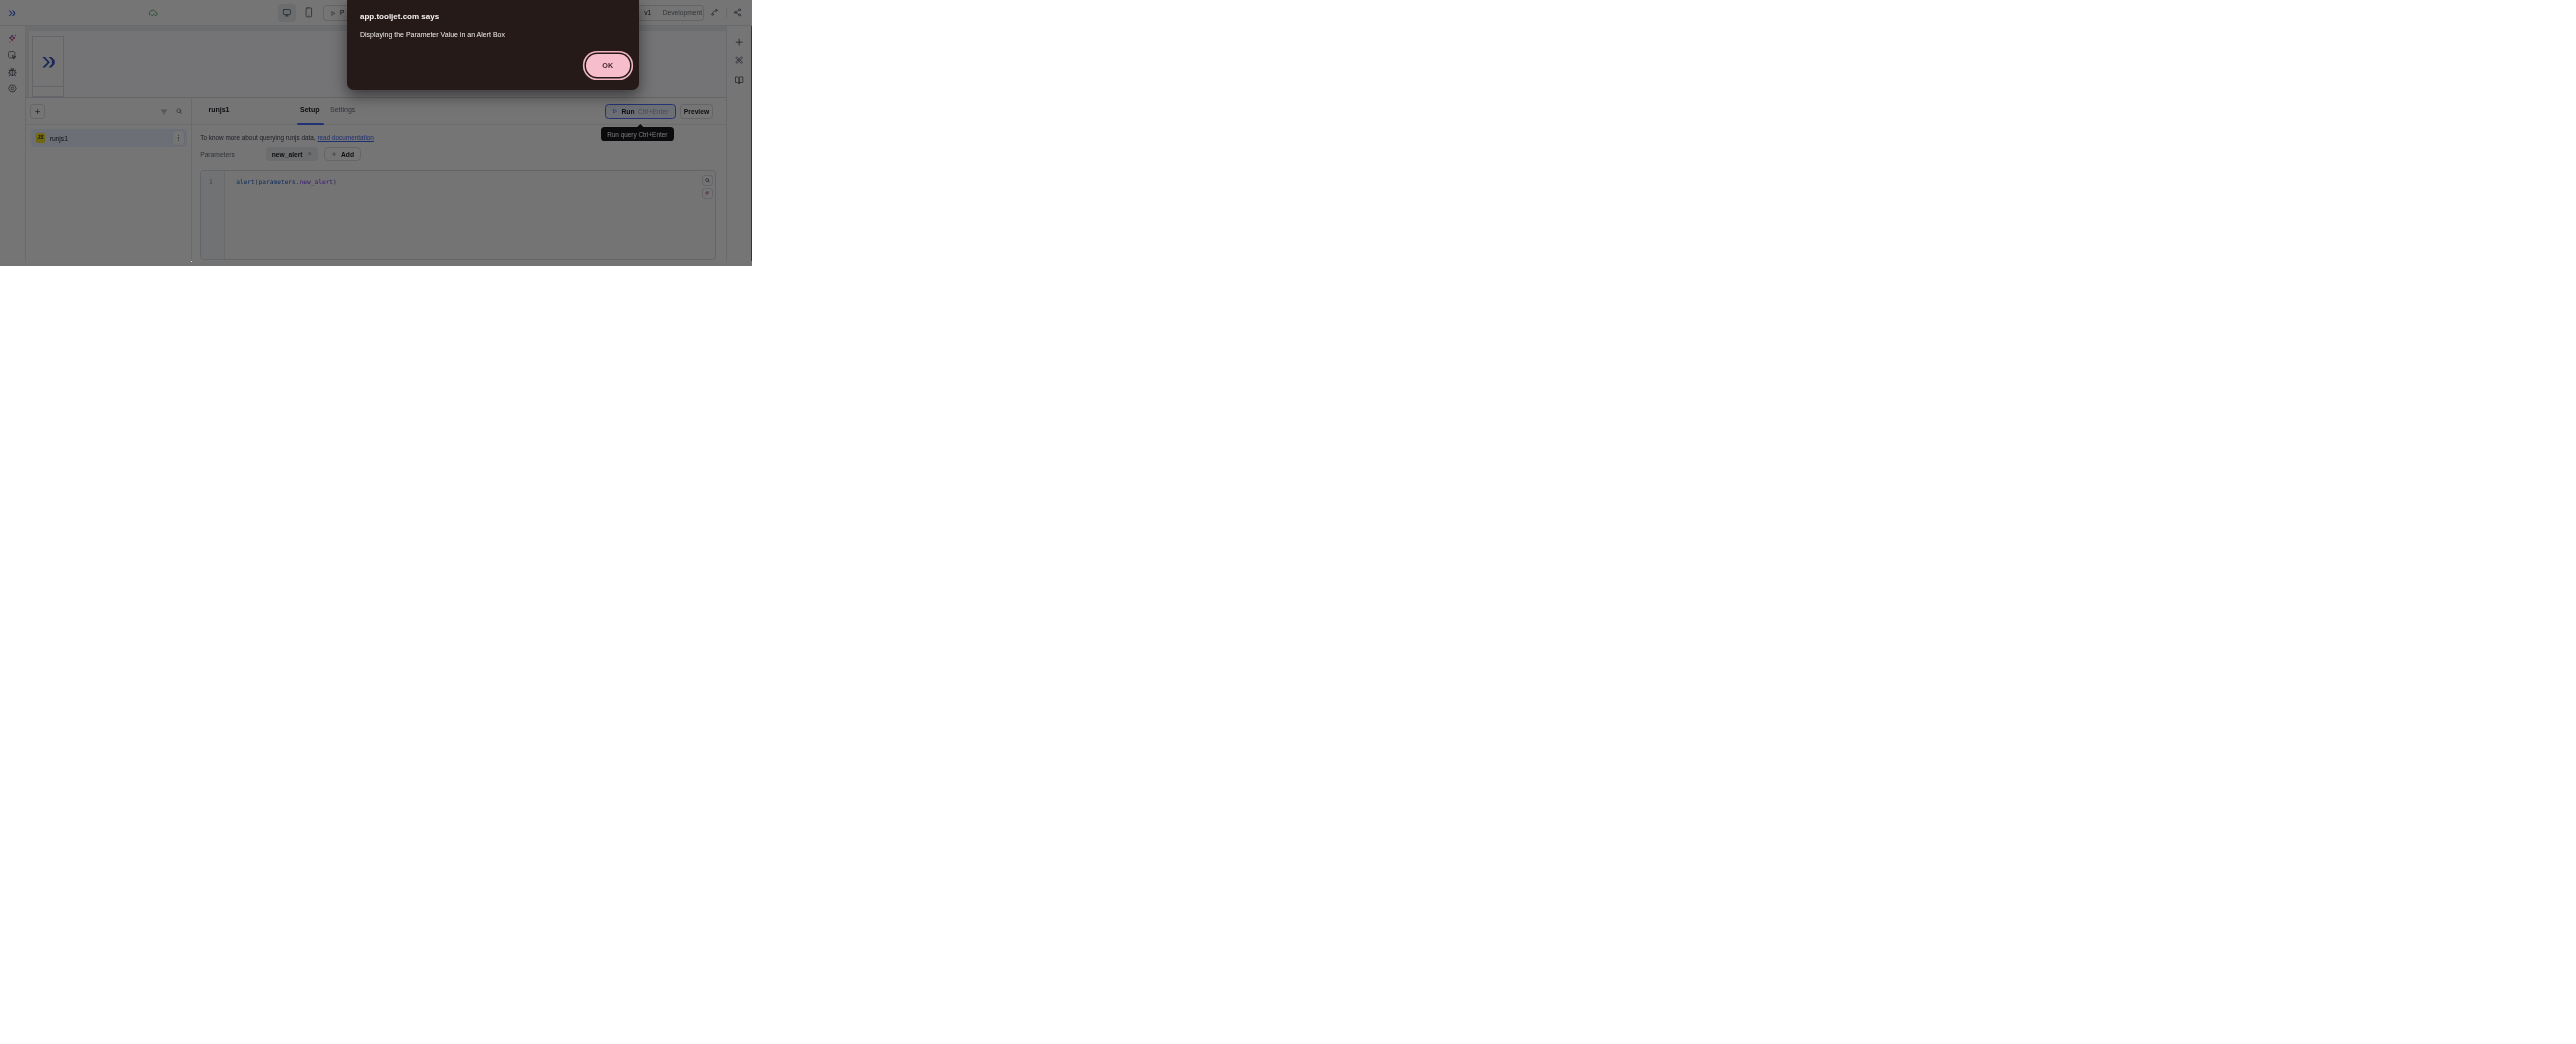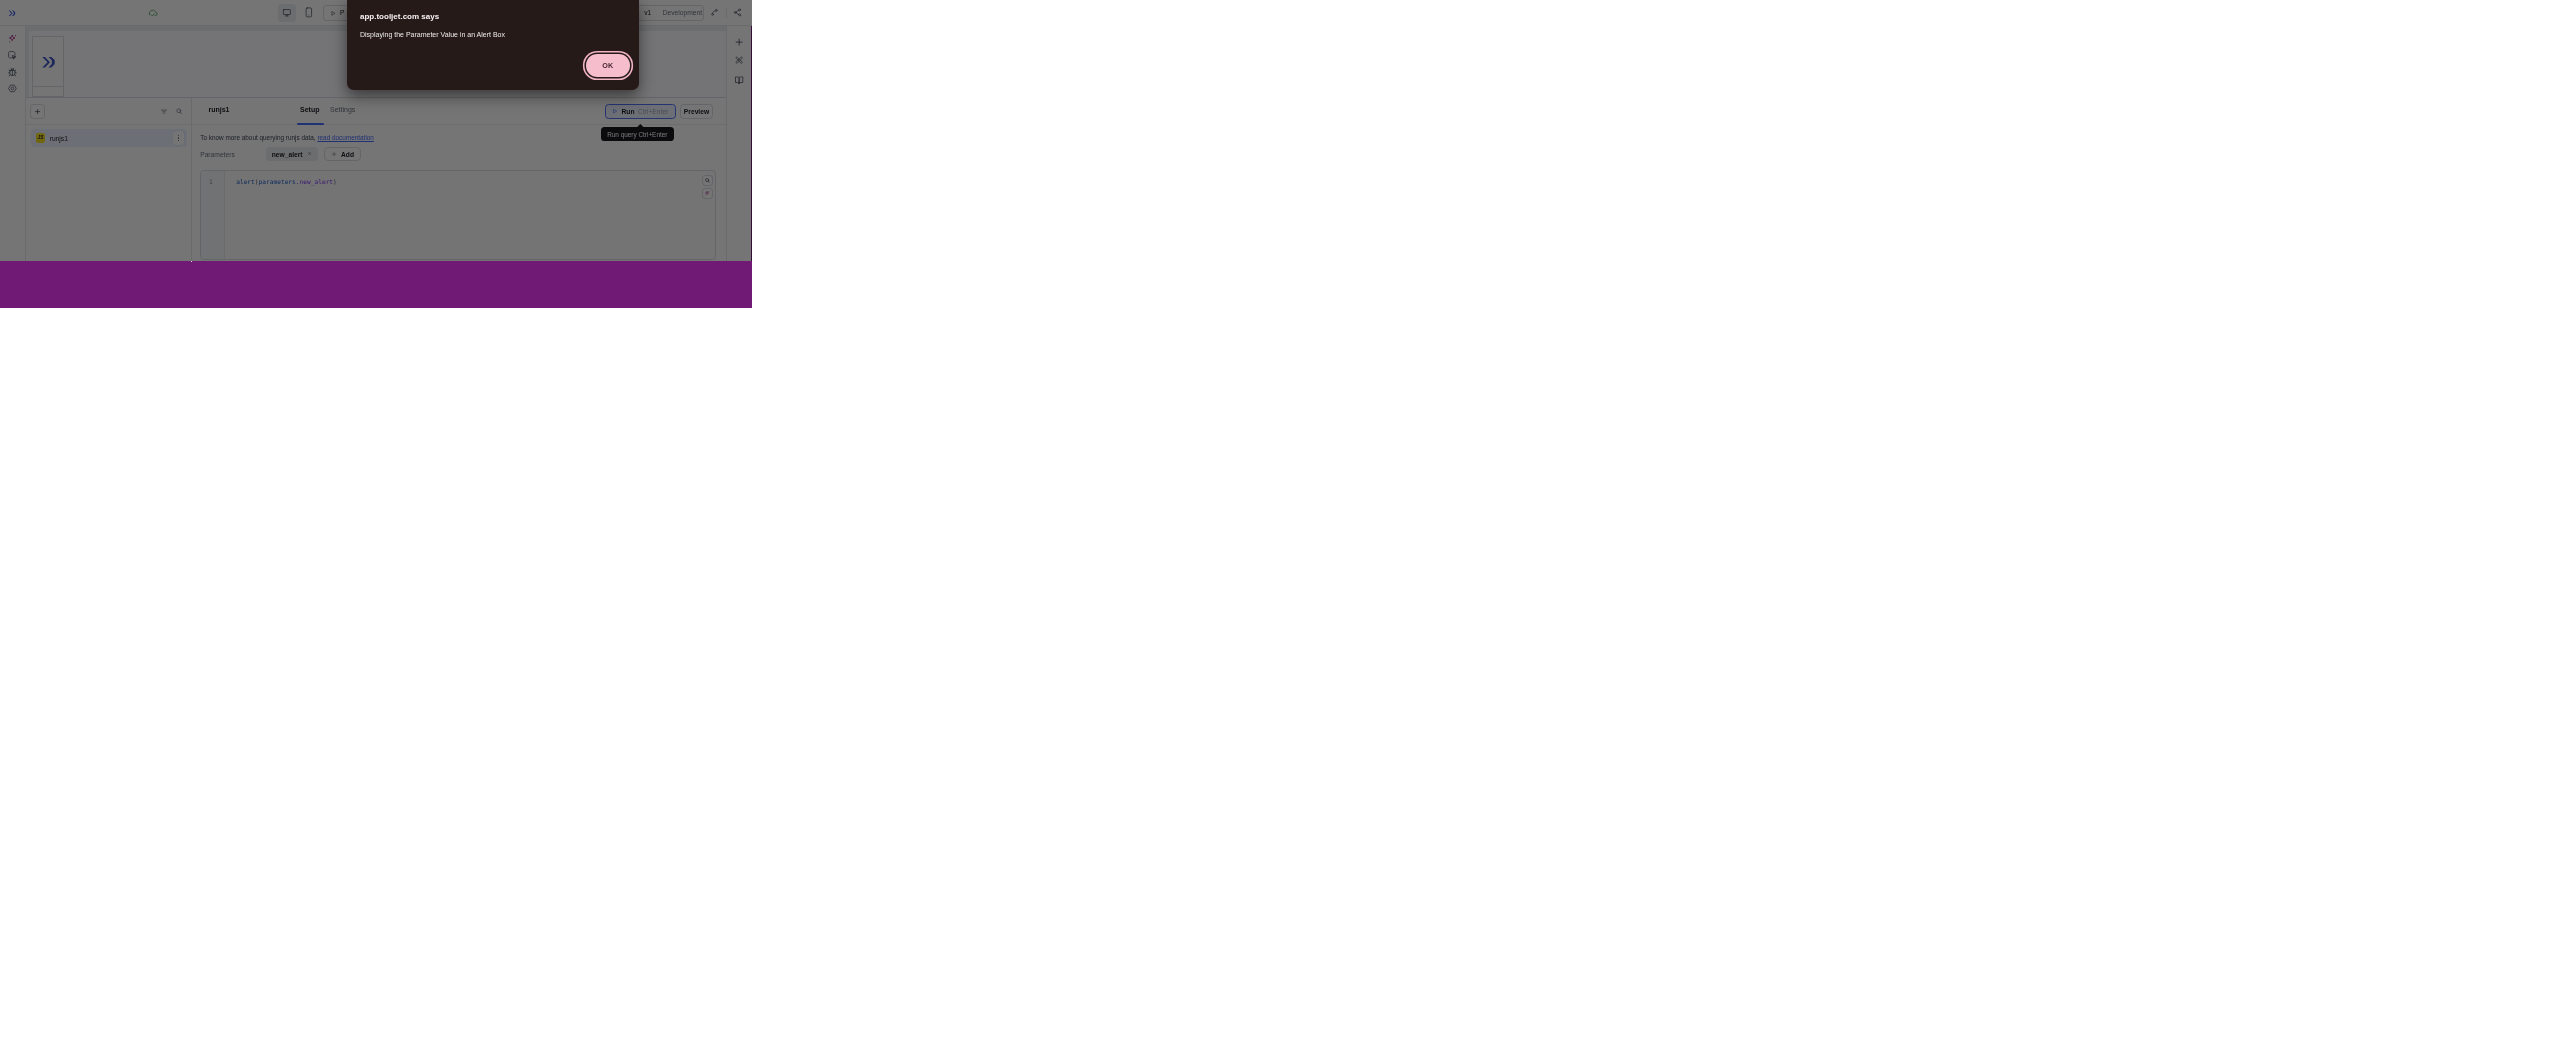--- a/index.html
+++ b/index.html
@@ -1,17 +1,17 @@
 <!DOCTYPE html>
 <html style="font-size:8.2px"><head>
 <meta charset="utf-8">
 <style>
   html,body{margin:0;padding:0;background:#ffffff;}
   *{box-sizing:border-box;}
-  .screen{position:relative;width:752px;height:308px;background:#701a75;overflow:hidden;
+  .screen{position:relative;width:752px;height:266px;background:#737373;overflow:hidden;
           font-family:"Liberation Sans",sans-serif;color:#17191C;font-size:6.7px;}
   .abs{position:absolute;}
   svg{display:block;}
 
   
   .header{position:absolute;left:0;top:0;width:752px;height:26px;background:#fff;border-bottom:0.5px solid #E3E6E9;}
   .icon-btn{display:flex;align-items:center;justify-content:center;}
   .desktop-btn{left:278px;top:4.1px;width:17.5px;height:17.5px;background:#ECEEF0;border-radius:3.6px;}
   .phone-btn{left:300px;top:4.1px;width:17.5px;height:17.5px;border-radius:3.6px;}
   .preview-top{left:323px;top:5.2px;height:15.5px;width:42px;border:0.5px solid #D7DBDF;border-radius:3.1px;

